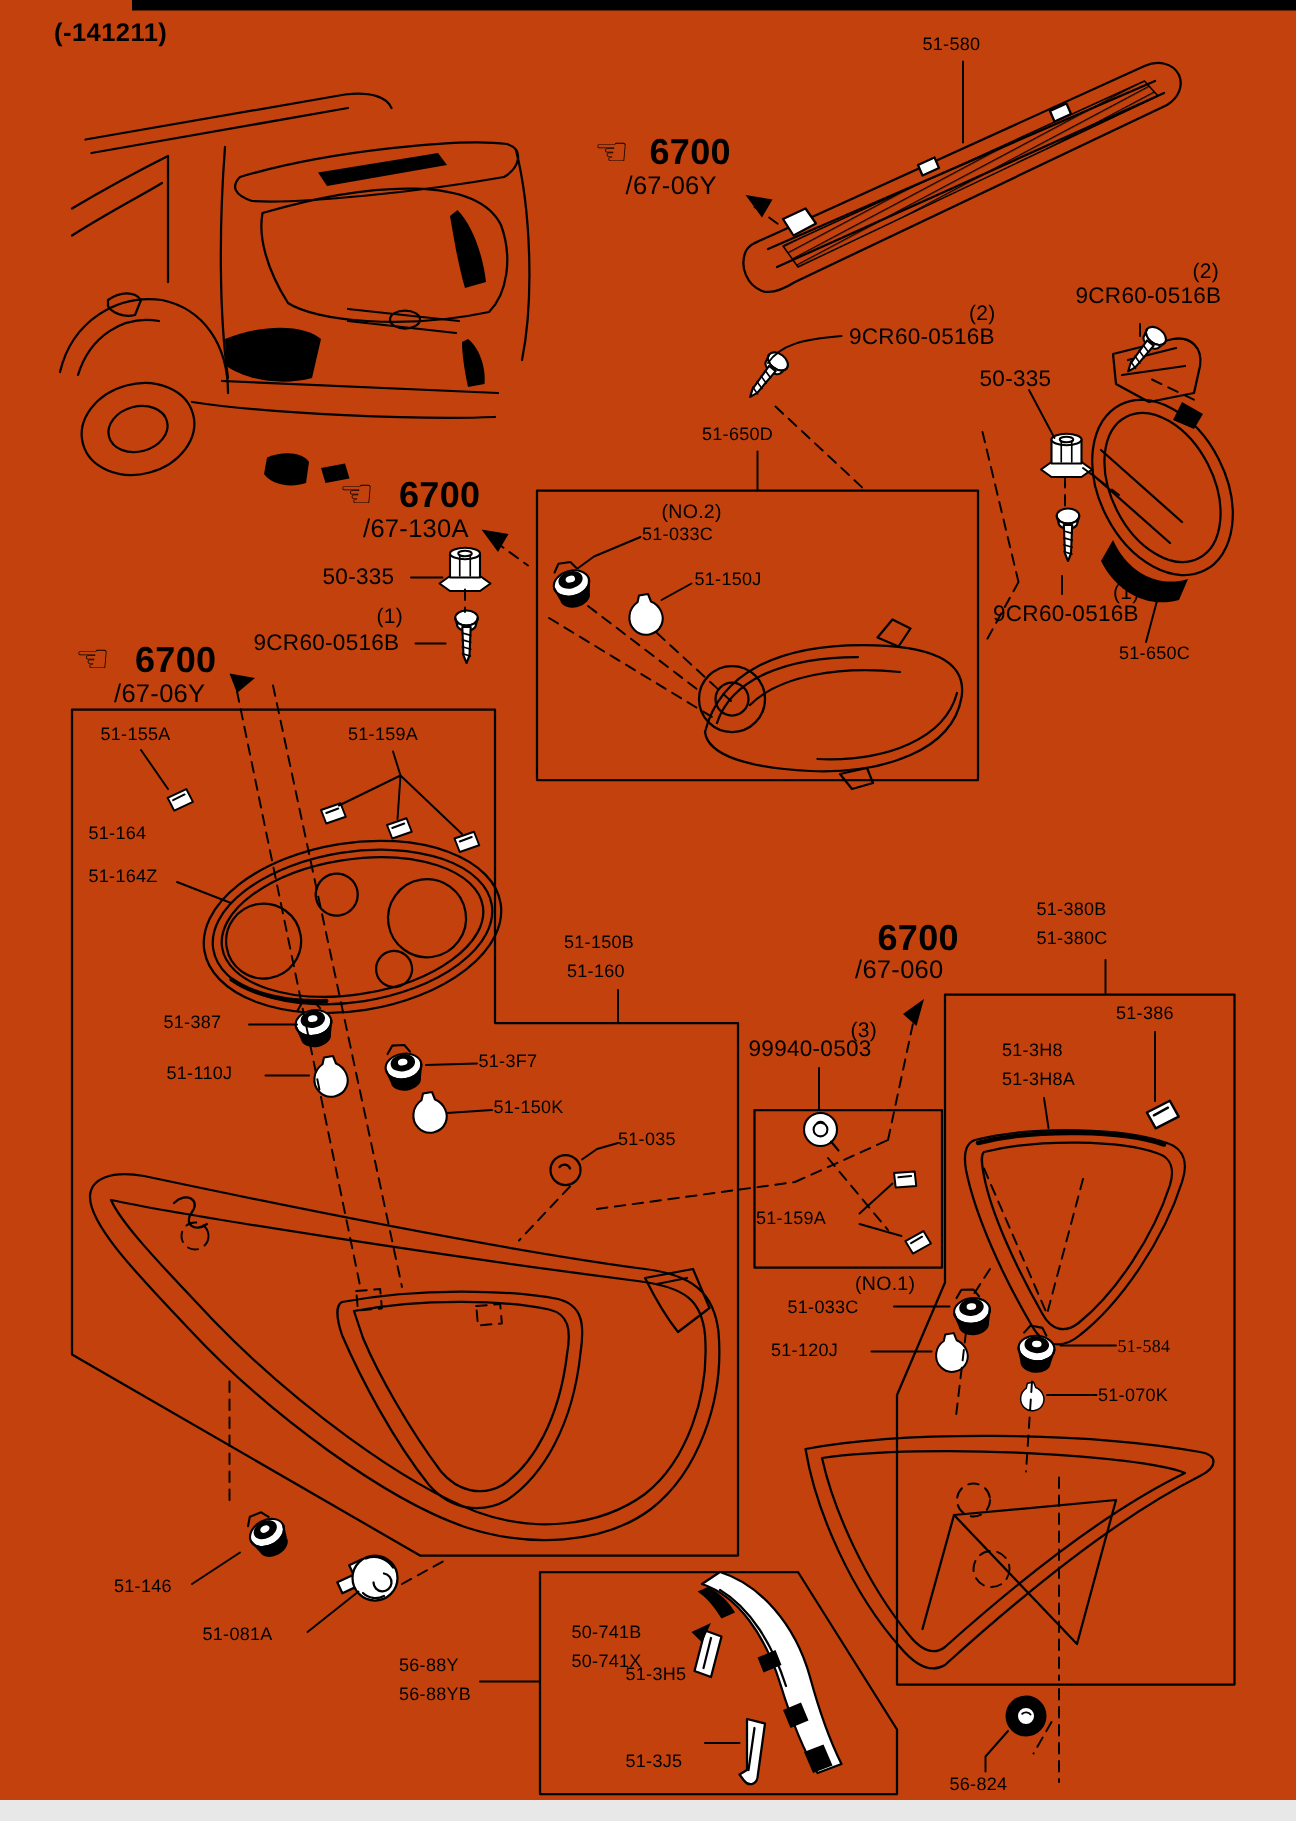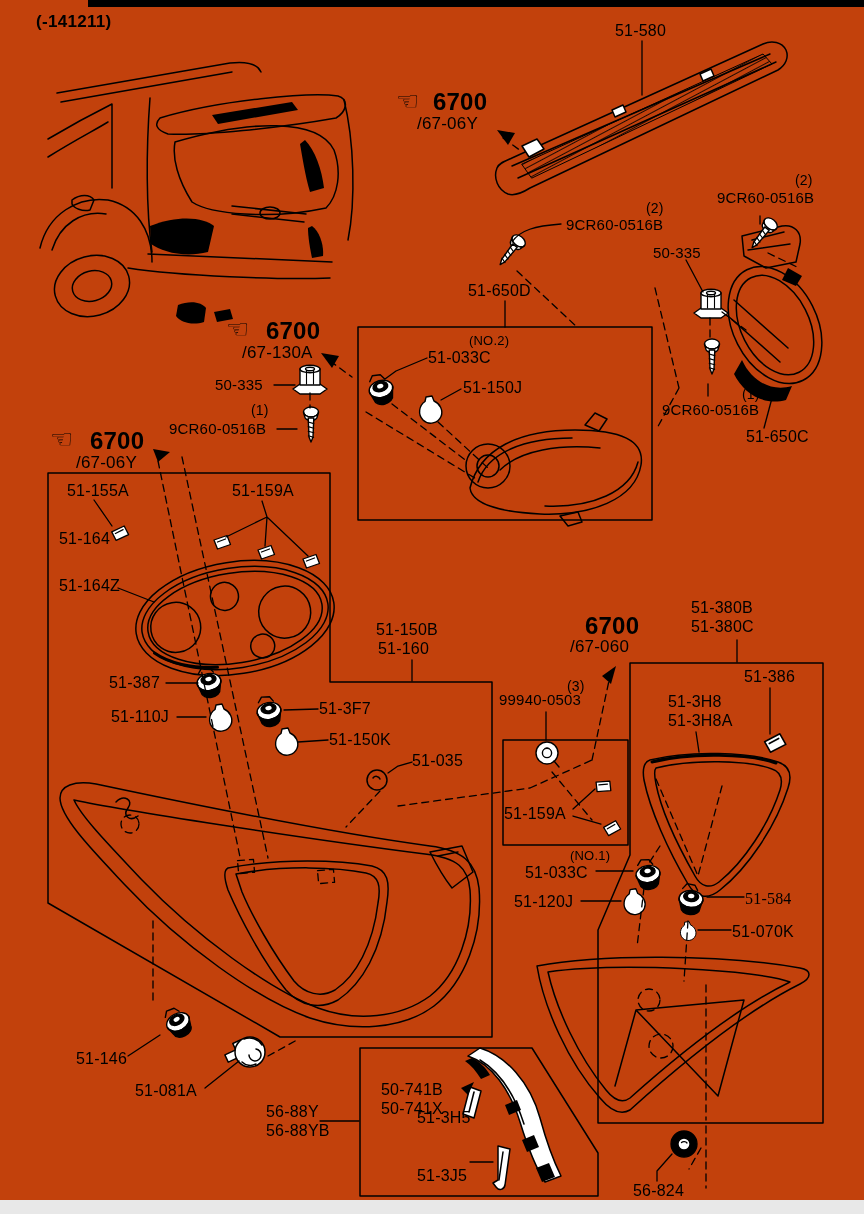--- a/index.html
+++ b/index.html
@@ -1,19 +1,19 @@
 <!DOCTYPE html>
 <html><head>
 <meta charset="utf-8">
 <style>
   html,body{margin:0;padding:0;background:#e8e8e8;}
   .canvas{position:relative;width:864px;height:1200px;background:#c2410c;overflow:hidden;
           font-family:"Liberation Sans",sans-serif;color:#000;}
   .bar{position:absolute;background:#000;}
-  .lbl{position:absolute;white-space:nowrap;font-size:16px;letter-spacing:.2px;color:#000;}
+  .lbl{position:absolute;white-space:nowrap;font-size:12px;letter-spacing:.2px;color:#000;}
   .fs13{font-size:13px;} .fs14{font-size:14px;} .fs15{font-size:15px;}
   .fs17{font-size:17px;} .fs22{font-size:24px;font-weight:bold;}
   .hdr{font-size:17px;font-weight:bold;letter-spacing:.3px;}
   .hand{position:absolute;font-size:26px;line-height:1;}
   svg{position:absolute;left:0;top:0;}
 </style>
 </head>
 <body>
 
 <div class="canvas">
@@ -294,39 +294,39 @@
   <div class="lbl fs14" style="left:795px;top:172px;">(2)</div>
   <div class="lbl fs15" style="left:717px;top:189px;">9CR60-0516B</div>
   <div class="lbl fs14" style="left:646px;top:200px;">(2)</div>
   <div class="lbl fs15" style="left:566px;top:216px;">9CR60-0516B</div>
   <div class="lbl fs15" style="left:653px;top:244px;">50-335</div>
   <div class="lbl fs14" style="left:742px;top:386px;">(1)</div>
   <div class="lbl fs15" style="left:662px;top:401px;">9CR60-0516B</div>
   <div class="lbl" style="left:746px;top:428px;">51-650C</div>
 
   <div class="lbl" style="left:468px;top:282px;">51-650D</div>
-  <div class="lbl fs13" style="left:441px;top:333px;margin-left:28px;">(NO.2)</div>
+  <div class="lbl fs13" style="left:441px;top:333px;">(NO.2)</div>
   <div class="lbl" style="left:428px;top:349px;">51-033C</div>
   <div class="lbl" style="left:463px;top:379px;">51-150J</div>
 
   <span class="hand" style="left:226px;top:316px;">☜</span>
   <div class="lbl fs22" style="left:266px;top:317px;">6700</div>
   <div class="lbl fs17" style="left:242px;top:343px;">/67-130A</div>
 
   <div class="lbl fs15" style="left:215px;top:376px;">50-335</div>
   <div class="lbl fs14" style="left:251px;top:402px;">(1)</div>
   <div class="lbl fs15" style="left:169px;top:420px;">9CR60-0516B</div>
 
   <span class="hand" style="left:50px;top:426px;">☜</span>
   <div class="lbl fs22" style="left:90px;top:427px;">6700</div>
   <div class="lbl fs17" style="left:76px;top:453px;">/67-06Y</div>
 
   <div class="lbl" style="left:67px;top:482px;">51-155A</div>
   <div class="lbl" style="left:232px;top:482px;">51-159A</div>
-  <div class="lbl" style="left:59px;top:530px;">51-164</div>
+  <div class="lbl" style="left:59px;top:548px;">51-164</div>
   <div class="lbl" style="left:59px;top:577px;">51-164Z</div>
 
   <div class="lbl" style="left:376px;top:621px;">51-150B</div>
   <div class="lbl" style="left:378px;top:640px;">51-160</div>
 
   <div class="lbl" style="left:109px;top:674px;">51-387</div>
   <div class="lbl" style="left:111px;top:708px;">51-110J</div>
   <div class="lbl" style="left:319px;top:700px;">51-3F7</div>
   <div class="lbl" style="left:329px;top:731px;">51-150K</div>
   <div class="lbl" style="left:412px;top:752px;">51-035</div>

